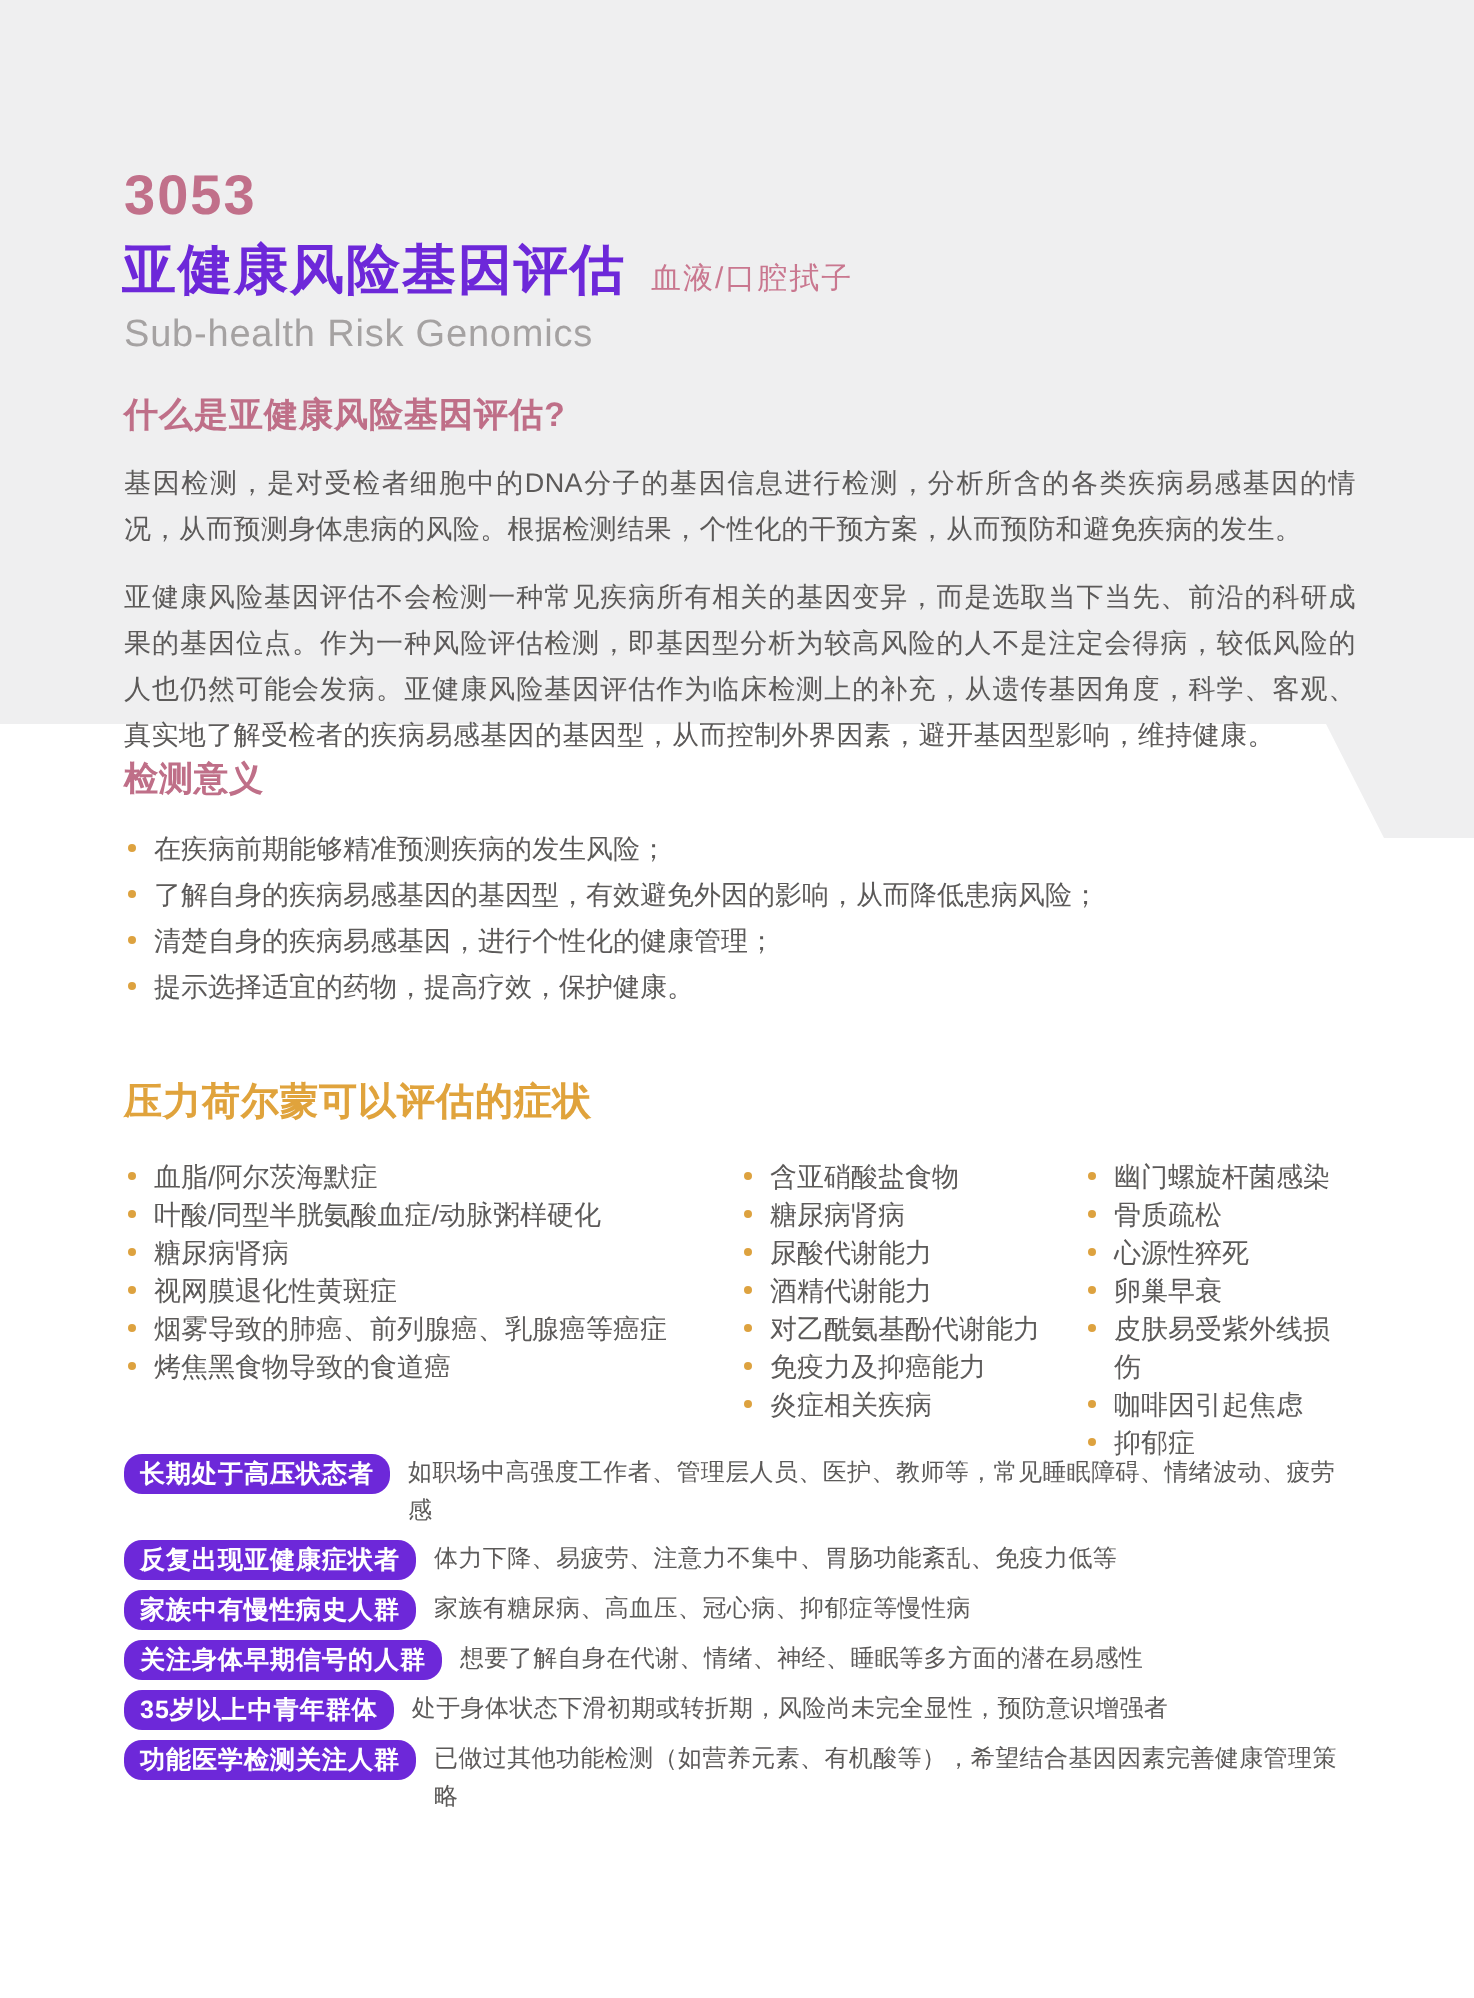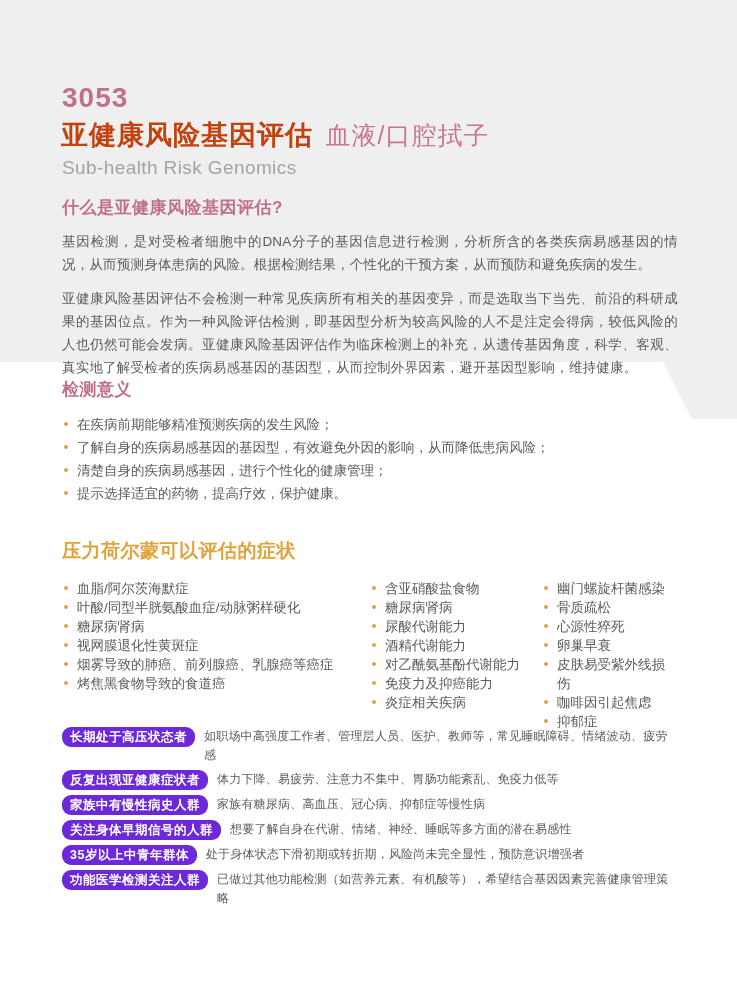--- a/index.html
+++ b/index.html
@@ -9,22 +9,22 @@
     padding-left:17px;
   }
   .gray-band{
     position:absolute;left:0;top:0;width:737px;height:419px;background:#efeff0;
     clip-path:polygon(0 0,737px 0,737px 419px,692px 419px,663px 362px,0 362px);
   }
   .abs{position:absolute;}
   
   .code{left:62px;top:82px;font-size:28px;font-weight:bold;color:#c1708a;letter-spacing:1px;}
   .title-row{left:61px;top:117px;white-space:nowrap;}
-  .title-cn{font-size:27px;font-weight:bold;color:#c2410c;letter-spacing:1px;}
-  .title-tag{font-size:25px;color:#c9778f;margin-left:8px;letter-spacing:1px;}
+  .title-cn{font-size:27px;font-weight:bold;color:#6d28d9;letter-spacing:1px;}
+  .title-tag{font-size:15px;color:#c9778f;margin-left:8px;letter-spacing:1px;}
   .subtitle{left:62px;top:157px;font-size:19px;color:#a5a2a2;letter-spacing:0.4px;}
   
   .sec{left:62px;width:616px;}
   .sec-intro{top:196px;}
   .sec-signif{top:378px;}
   .sec-symptoms{top:538px;}
   .sec-audience{top:716px;}
   h2{margin:0;padding:0;font-size:17px;letter-spacing:0.5px;}
   .h-pink{color:#bf6f88;}
   .h-orange{color:#e0a33c;font-size:19px;}

